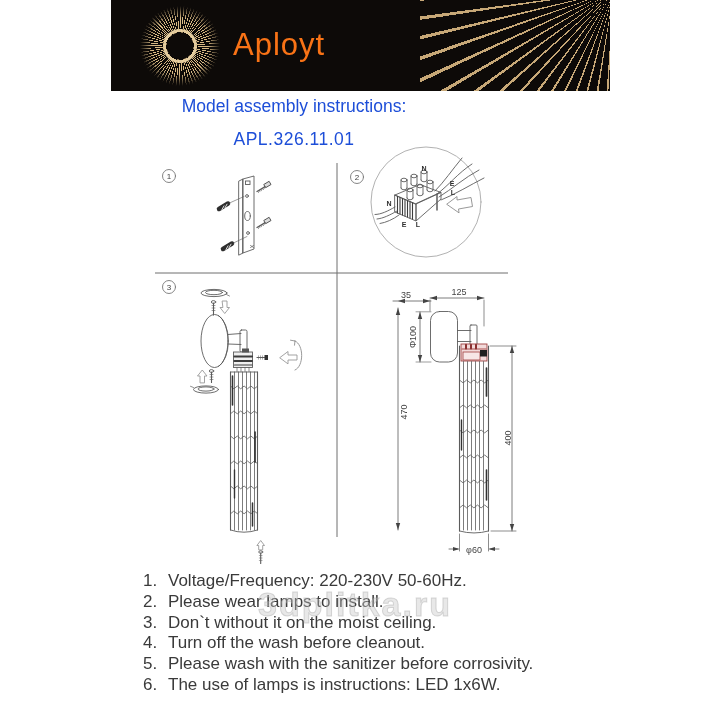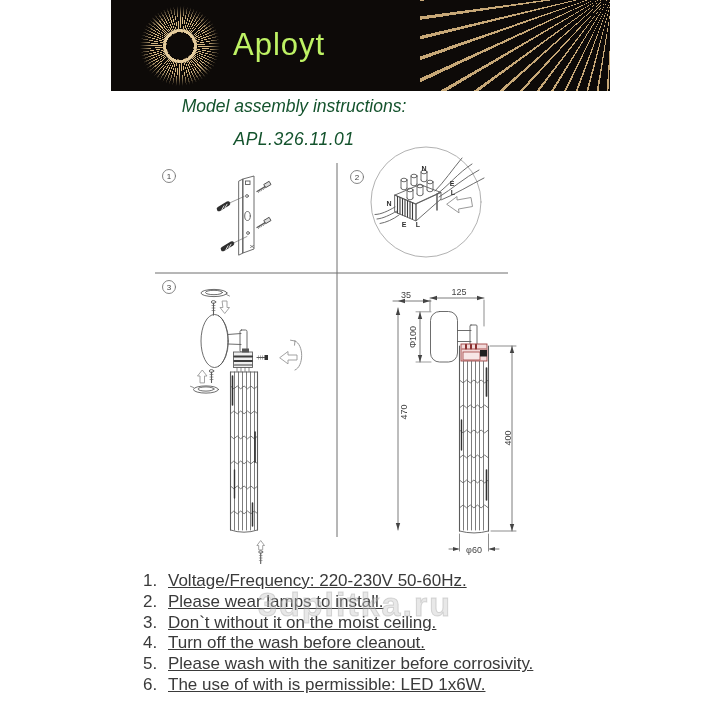--- a/index.html
+++ b/index.html
@@ -7,38 +7,38 @@
         font-family:"Liberation Sans",sans-serif;}
   
   .banner{position:absolute;left:111px;top:0;width:499px;height:91px;background:#0d0a08;overflow:hidden;}
   .starburst{position:absolute;left:28px;top:5px;width:82px;height:82px;border-radius:50%;
     background:
       radial-gradient(circle,#0d0a08 0 13px,rgba(0,0,0,0) 14px),
       radial-gradient(circle,rgba(0,0,0,0) 0 14px,rgba(236,211,163,.95) 14px 16.5px,rgba(0,0,0,0) 17.5px),
       radial-gradient(circle,rgba(0,0,0,0) 0 28px,#0d0a08 40px),
       repeating-conic-gradient(#d9ba85 0deg 1.6deg,rgba(0,0,0,0) 1.6deg 5deg);}
   .brand-text{position:absolute;left:122px;top:27px;font-size:31px;letter-spacing:1px;
-    color:#bef264;font-weight:400;}
+    color:#f97316;font-weight:400;}
   .rays{position:absolute;right:0;top:0;width:190px;height:91px;
     background:repeating-conic-gradient(from 181deg at 102% -10%,
       rgba(0,0,0,0) 0deg 2.1deg,#c7a877 2.1deg 3.1deg,rgba(0,0,0,0) 3.1deg 5.6deg);}
   
-  .title-block{position:absolute;left:0;top:96px;width:588px;text-align:center;color:#14532d;font-style:italic;}
+  .title-block{position:absolute;left:0;top:96px;width:588px;text-align:center;color:#1d4ed8;}
   .title-line{font-size:17.5px;line-height:20px;}
   .model-line{font-size:17.5px;line-height:20px;margin-top:13px;letter-spacing:.5px;}
   
   .diagram{position:absolute;left:0;top:0;width:720px;height:720px;}
   .dimtext{font:9px "Liberation Sans",sans-serif;fill:#444;stroke:none;}
   .wiretext{font:bold 7px "Liberation Sans",sans-serif;fill:#2e2e2e;stroke:none;}
   .steptext{font:8px "Liberation Sans",sans-serif;fill:#3d3d3d;stroke:none;}
   
   .instructions{position:absolute;left:143px;top:571px;width:460px;color:#3a3a3a;}
   .inst-row{display:flex;font-size:17px;line-height:20.8px;}
   .inst-num{width:25px;flex:0 0 25px;}
-  .inst-text{flex:1;text-decoration:underline;}
+  .inst-text{flex:1;}
   
   .watermark{position:absolute;left:258px;top:585px;font-size:34px;font-weight:700;letter-spacing:2px;
     color:rgba(195,195,195,.38);-webkit-text-stroke:1px rgba(170,170,170,.45);
     pointer-events:none;z-index:5;}
 </style>
 </head>
 <body>
 
 <div class="page">
 
@@ -292,19 +292,19 @@
     <div class="inst-row">
       <span class="inst-num">4.</span>
       <span class="inst-text">Turn off the wash before cleanout.</span>
     </div>
     <div class="inst-row">
       <span class="inst-num">5.</span>
       <span class="inst-text">Please wash with the sanitizer before corrosivity.</span>
     </div>
     <div class="inst-row">
       <span class="inst-num">6.</span>
-      <span class="inst-text">The use of with is permissible: LED 1x6W.</span>
+      <span class="inst-text">The use of lamps is instructions: LED 1x6W.</span>
     </div>
   </div>
 
   <div class="watermark">3dplitka.ru</div>
 
 </div>
 
 </body></html>

